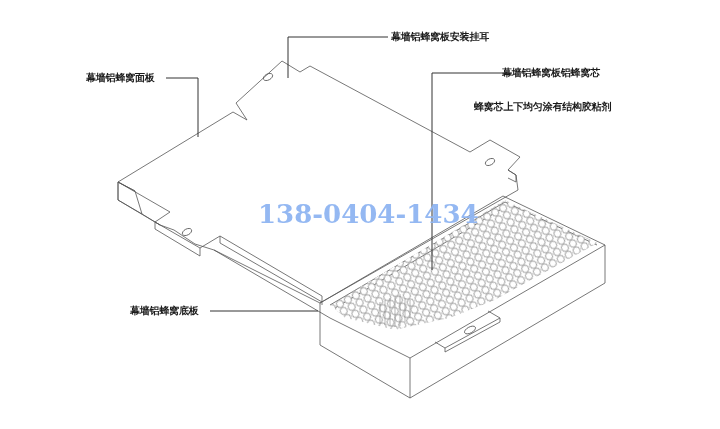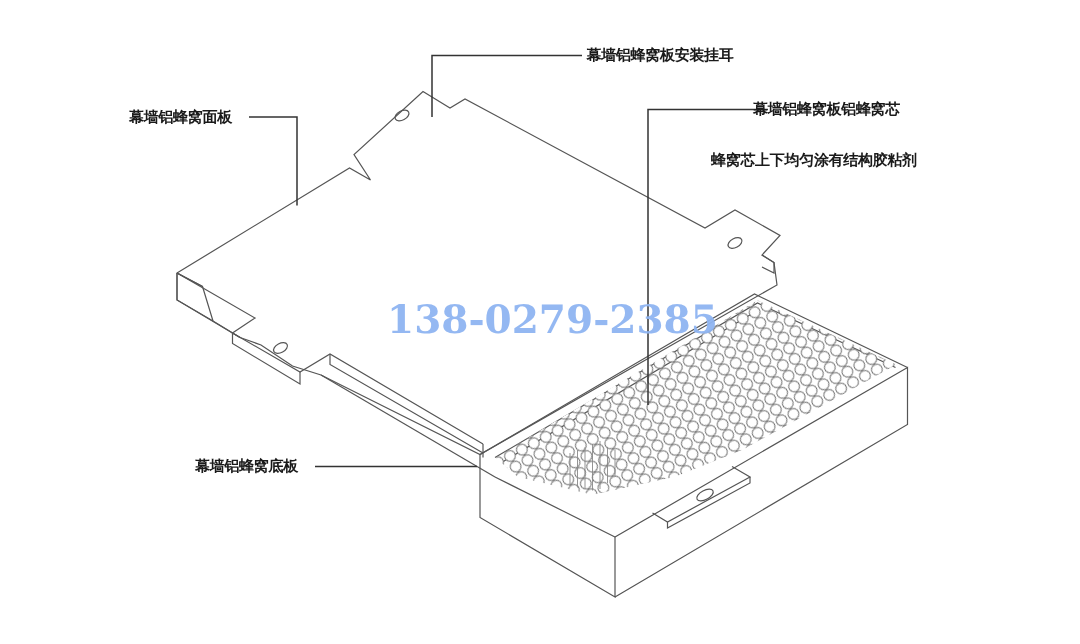--- a/index.html
+++ b/index.html
@@ -68,19 +68,19 @@
   </g>
 
   <g fill="none" stroke="#333" stroke-width="1">
     <polyline points="288,78 288,37 388,37"></polyline>
     <polyline points="166,78 198,78 198,137"></polyline>
     <polyline points="432,270 432,73 512,73"></polyline>
     <line x1="210" y1="311" x2="318" y2="311"></line>
   </g>
 </svg>
 
-<div class="phone">138-0279-2385</div>
+<div class="phone">138-0404-1434</div>
 
 <div class="label" style="left:391px;top:30px;">幕墙铝蜂窝板安装挂耳</div>
 <div class="label" style="left:86px;top:71px;">幕墙铝蜂窝面板</div>
 <div class="label" style="left:502px;top:66px;">幕墙铝蜂窝板铝蜂窝芯</div>
 <div class="label" style="left:474px;top:100px;">蜂窝芯上下均匀涂有结构胶粘剂</div>
 <div class="label" style="left:130px;top:304px;">幕墙铝蜂窝底板</div>
 
 </body></html>

